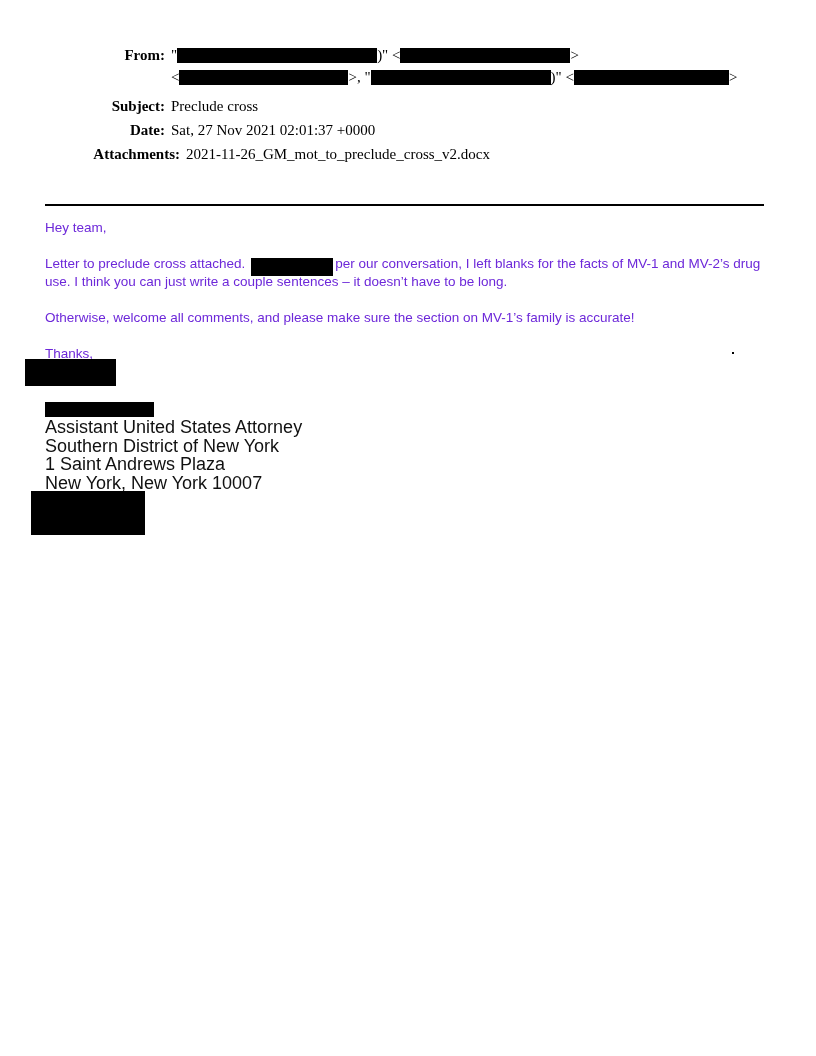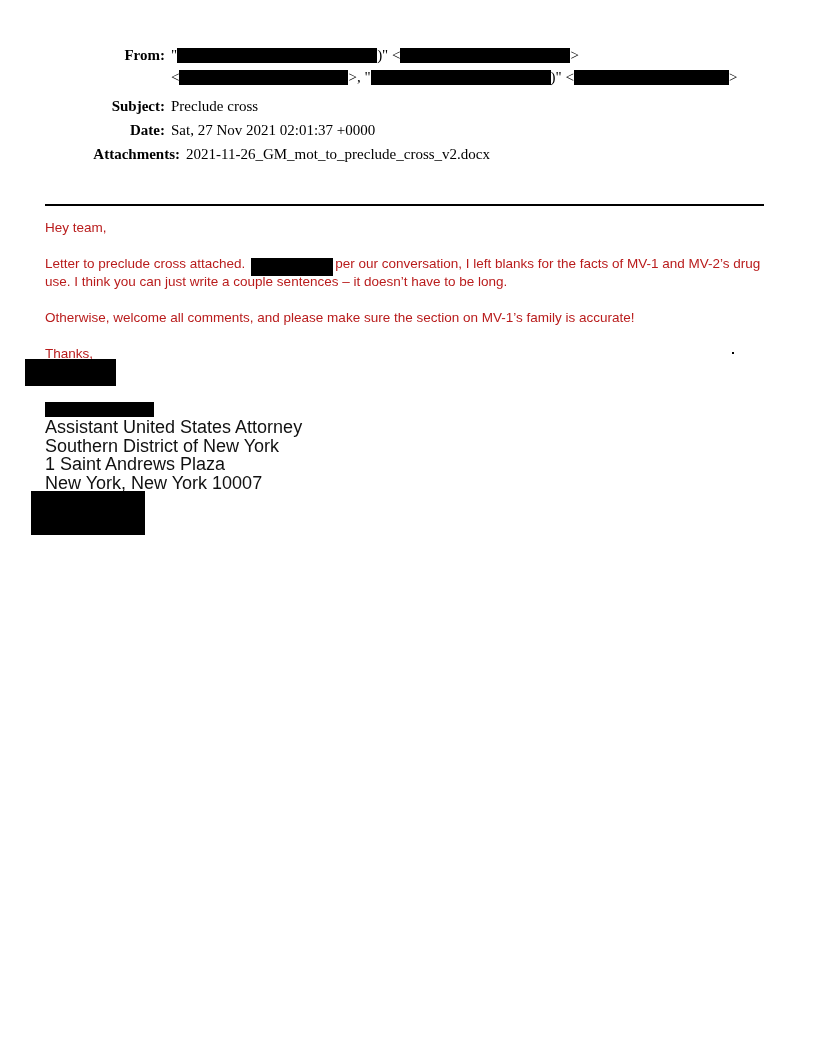--- a/index.html
+++ b/index.html
@@ -73,21 +73,21 @@
 
   
   .body-text {
     position: absolute;
     left: 45px;
     top: 219px;
     width: 720px;
     font-family: "Liberation Sans", sans-serif;
     font-size: 13.5px;
     line-height: 18px;
-    color: #b91c1c;
+    color: #6d28d9;
   }
   .para {
     margin: 0 0 18px 0;
   }
   .para.tight {
     margin-bottom: 16px;
   }
 
   .sig-block {
     position: absolute;

